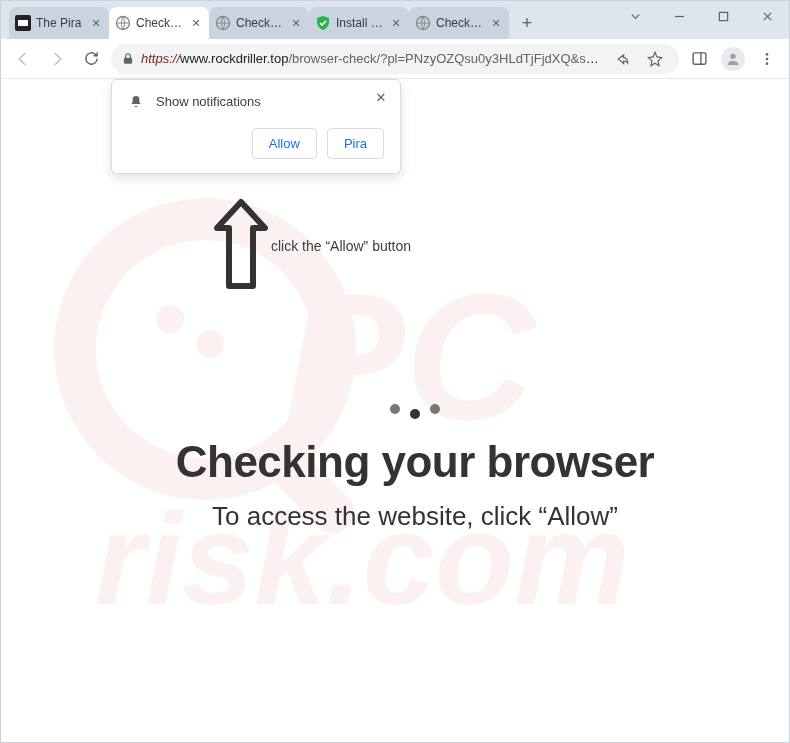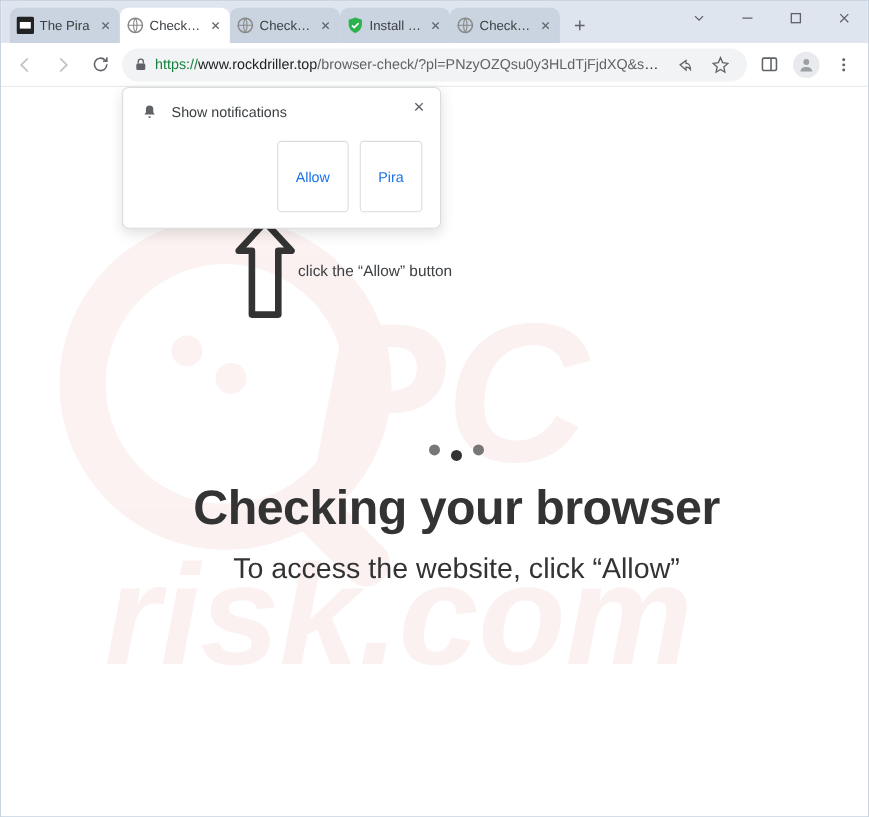--- a/index.html
+++ b/index.html
@@ -65,21 +65,21 @@
   color:#5f6368; cursor:pointer; border-radius:50%;
 }
 .nav-btn.disabled { color:#bdc1c6; cursor:default; }
 .address-bar {
   flex:1; height:30px; background:#f1f3f4; border-radius:15px;
   display:flex; align-items:center; padding:0 10px; gap:6px;
   font-size:13px; color:#202124; overflow:hidden;
 }
 .lock-icon { width:14px; height:14px; color:#5f6368; flex-shrink:0; }
 .url-text { flex:1; white-space:nowrap; overflow:hidden; text-overflow:ellipsis; }
-.url-text .https { color:#15803d; }
+.url-text .https { color:#7f1d1d;font-style:italic; }
 .url-text .host { color:#202124; }
 .url-text .path { color:#5f6368; }
 .tb-icon { width:28px; height:28px; display:flex; align-items:center; justify-content:center; color:#5f6368; cursor:pointer; }
 .avatar { width:24px; height:24px; border-radius:50%; background:#e8eaed; display:flex; align-items:center; justify-content:center; }
 
 .content {
   position: relative;
   width: 100%;
   height: calc(100% - 78px);
   background: #fff;
@@ -111,21 +111,21 @@
   position:absolute; top:8px; right:10px; width:18px; height:18px;
   display:flex; align-items:center; justify-content:center;
   color:#5f6368; cursor:pointer; font-size:13px;
 }
 .perm-title { font-size:13px; color:#202124; margin-bottom:10px; }
 .perm-row { display:flex; align-items:flex-start; gap:12px; color:#3c4043; font-size:13px; margin-bottom:18px; }
 .bell-icon { width:16px; height:16px; color:#5f6368; }
 .perm-actions { display:flex; gap:10px; justify-content:flex-end; }
 .perm-btn {
   border:1px solid #dadce0; background:#fff; color:#1a73e8;
-  font-size:13px; padding:24px 16px; border-radius:4px; cursor:pointer;
+  font-size:13px; padding:7px 16px; border-radius:4px; cursor:pointer;
 }
 
 .arrow-wrap {
   position:absolute; top:117px; left:210px; text-align:center;
   display:flex; flex-direction:row; align-items:center;
 }
 .arrow-wrap svg { width:60px; height:95px; }
 .arrow-caption { font-size:14px; color:#3c4043; margin-top:4px; }
 
 .page-body {

